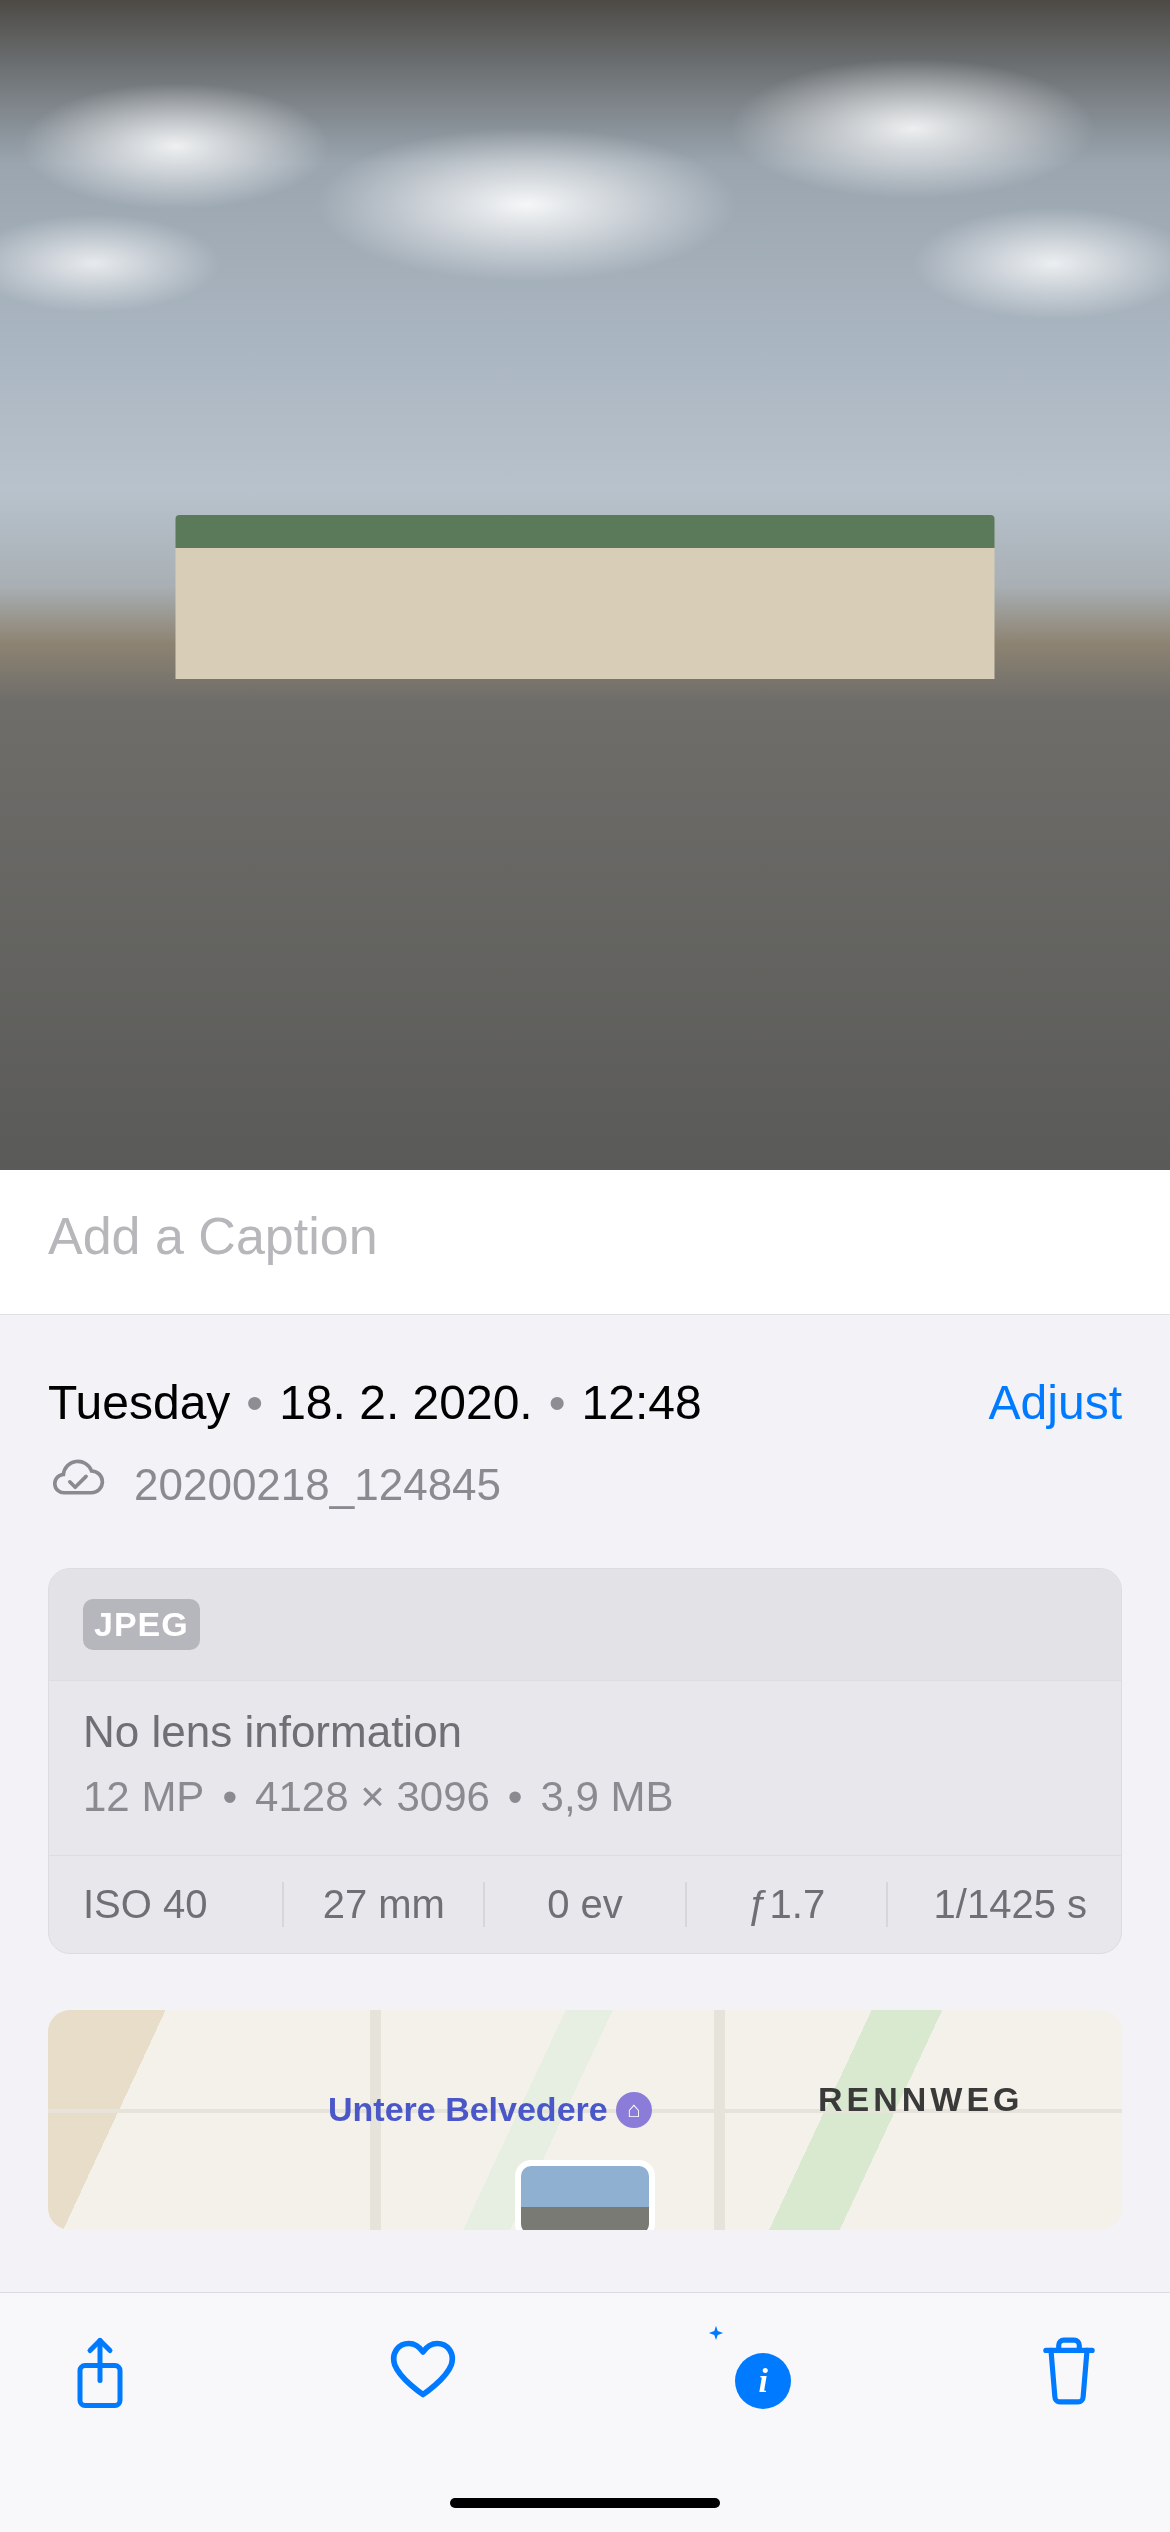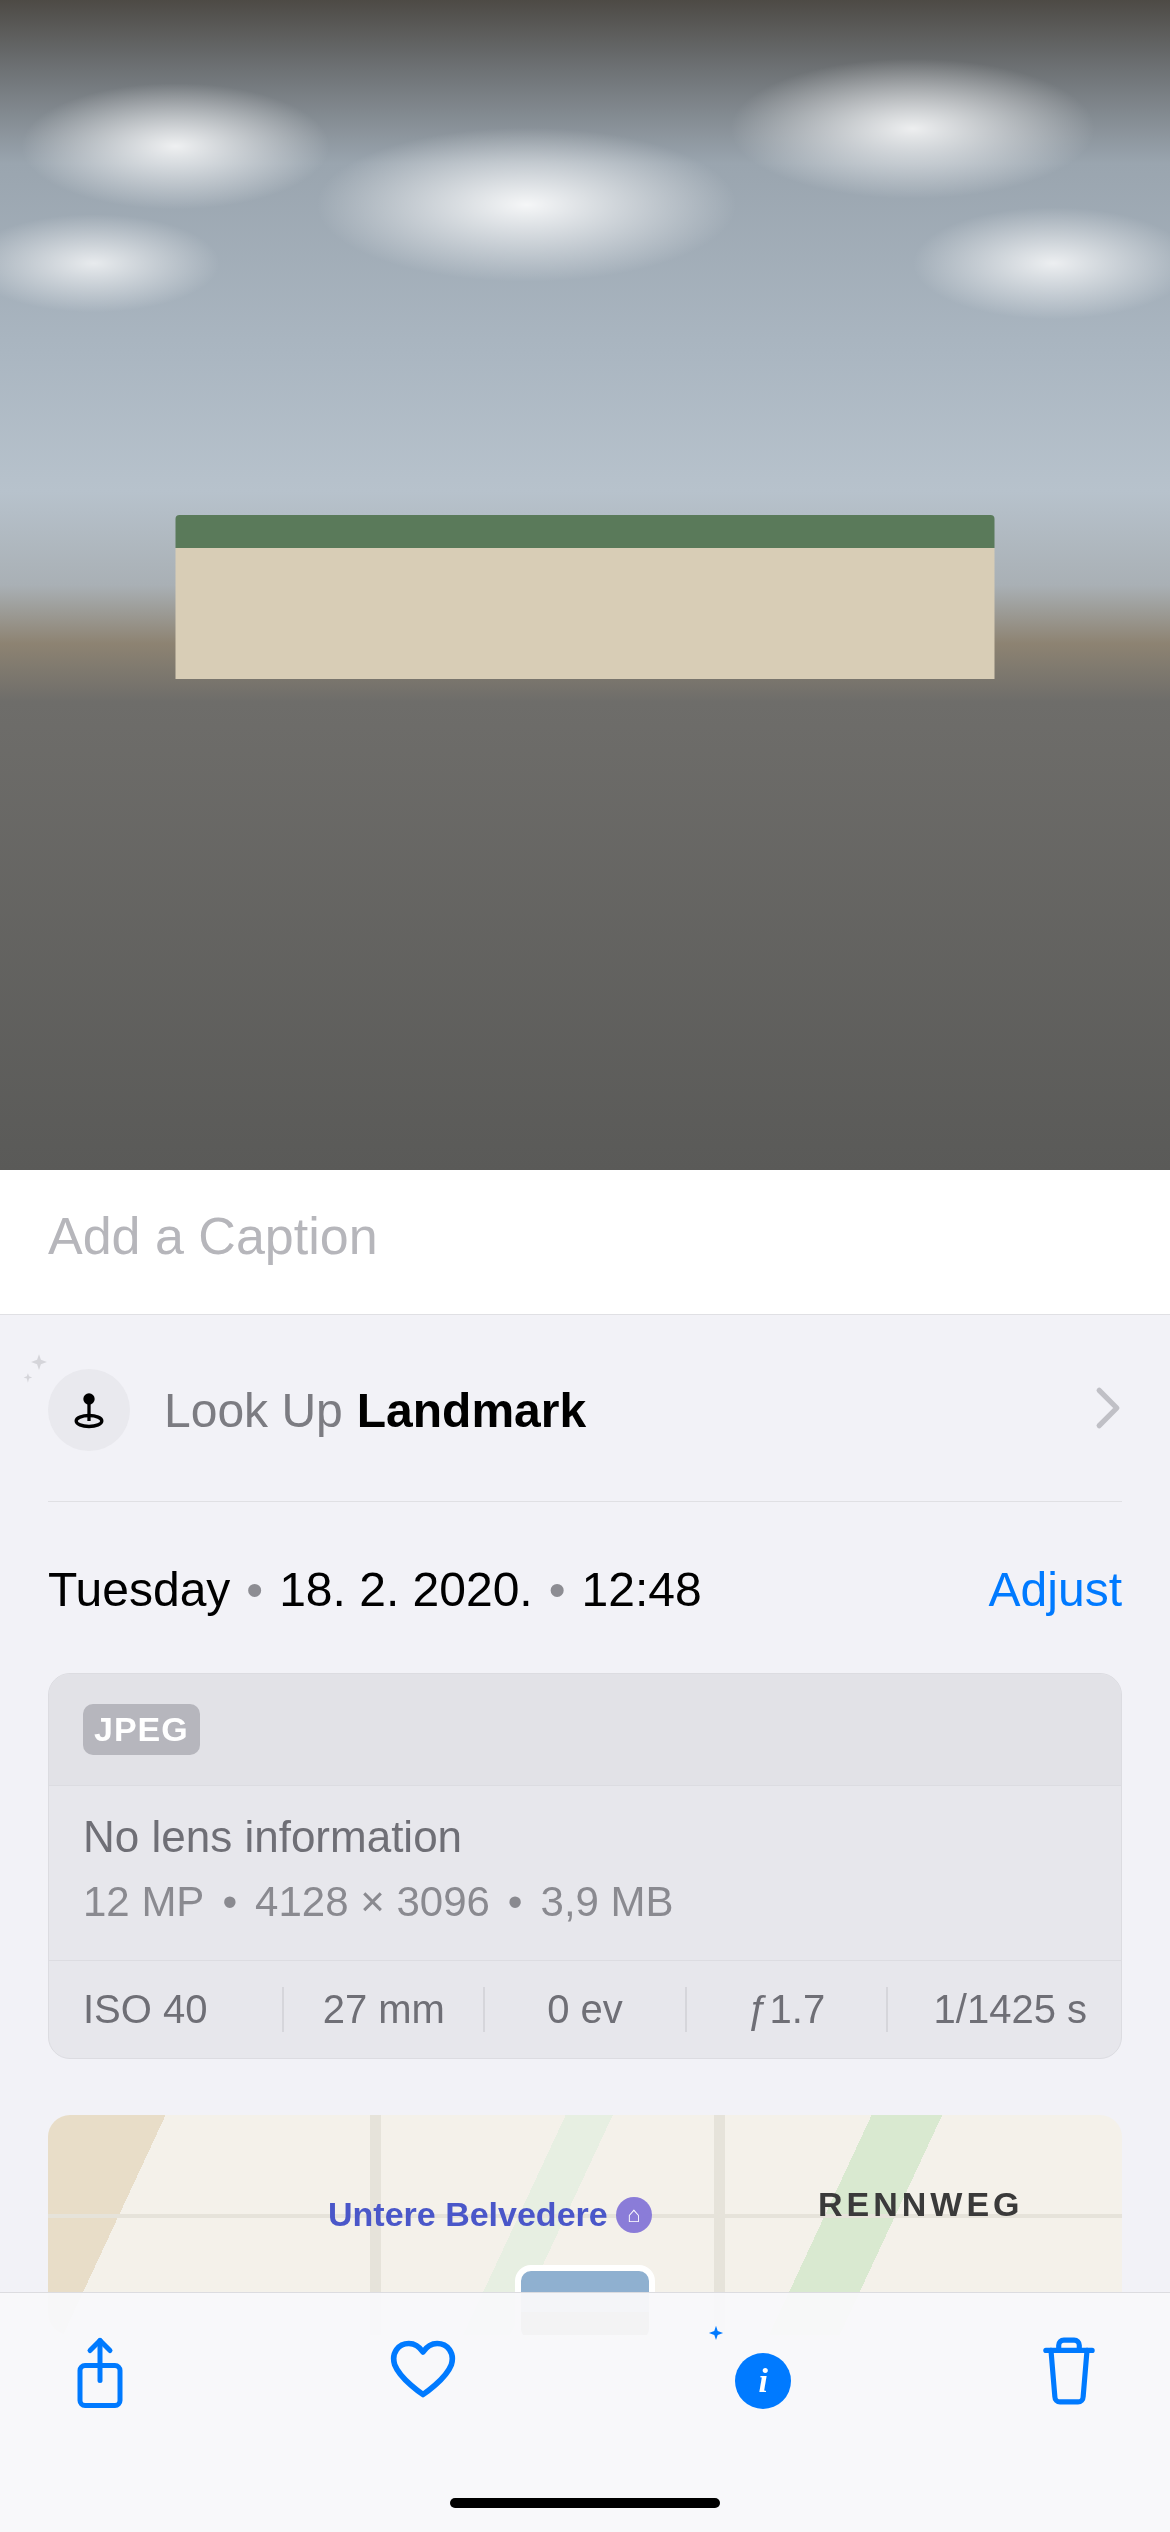--- a/index.html
+++ b/index.html
@@ -274,57 +274,41 @@
   <div class="clouds"></div>
   <div class="palace"></div>
 </div>
 
 <div class="caption-row">
   <input class="caption-input" type="text" placeholder="Add a Caption" style="">
 </div>
 
 <div class="sheet">
 
-  <div class="lookup-row">
-    <div class="lookup-icon-wrap">
-      <span class="lookup-sparkle">
-        <svg width="38" height="38" viewBox="0 0 24 24" fill="currentColor">
-          <path d="M12 2l1.2 3.6L17 7l-3.8 1.4L12 12l-1.2-3.6L7 7l3.8-1.4L12 2zM5 14l.7 2 2 .7-2 .7L5 20l-.7-2.6-2-.7 2-.7L5 14z"></path>
-        </svg>
-      </span>
-      <span class="lookup-icon">
-        <svg width="44" height="44" viewBox="0 0 24 24" fill="none" stroke="#000" stroke-width="1.8">
-          <ellipse cx="12" cy="18" rx="7" ry="3"></ellipse>
-          <line x1="12" y1="18" x2="12" y2="7"></line>
-          <circle cx="12" cy="6" r="2.2" fill="#000"></circle>
-        </svg>
-      </span>
-    </div>
-    <div class="lookup-text">
-      <span class="light">Look Up</span>
-      <span class="bold">Landmark</span>
-    </div>
-    <span class="chevron">
-      <svg width="28" height="44" viewBox="0 0 12 20" fill="none" stroke="currentColor" stroke-width="2.4" stroke-linecap="round" stroke-linejoin="round">
-        <polyline points="2,2 10,10 2,18"></polyline>
-      </svg>
-    </span>
-  </div>
 
   <div class="date-row">
     <div class="date-line">
       <span>Tuesday</span>
       <span class="dot">•</span>
       <span>18. 2. 2020.</span>
       <span class="dot">•</span>
       <span>12:48</span>
     </div>
     <span class="adjust">Adjust</span>
   </div>
 
+  <div class="file-row">
+    <span>
+      <svg width="58" height="44" viewBox="0 0 32 24" fill="none" stroke="#8a8a90" stroke-width="2">
+        <path d="M24 19a6 6 0 0 0 0-12 8 8 0 0 0-15.5 2A5 5 0 0 0 9 19h15z"></path>
+        <polyline points="12,13 15,16 21,10" stroke-linecap="round" stroke-linejoin="round"></polyline>
+      </svg>
+    </span>
+    <span>20200218_124845</span>
+  </div>
 
   <div class="exif-card">
     <div class="exif-header">
       <span class="badge">JPEG</span>
     </div>
     <div class="exif-mid">
       <div class="lens">No lens information</div>
       <div class="specs">
         <span>12 MP</span>
         <span>•</span>

